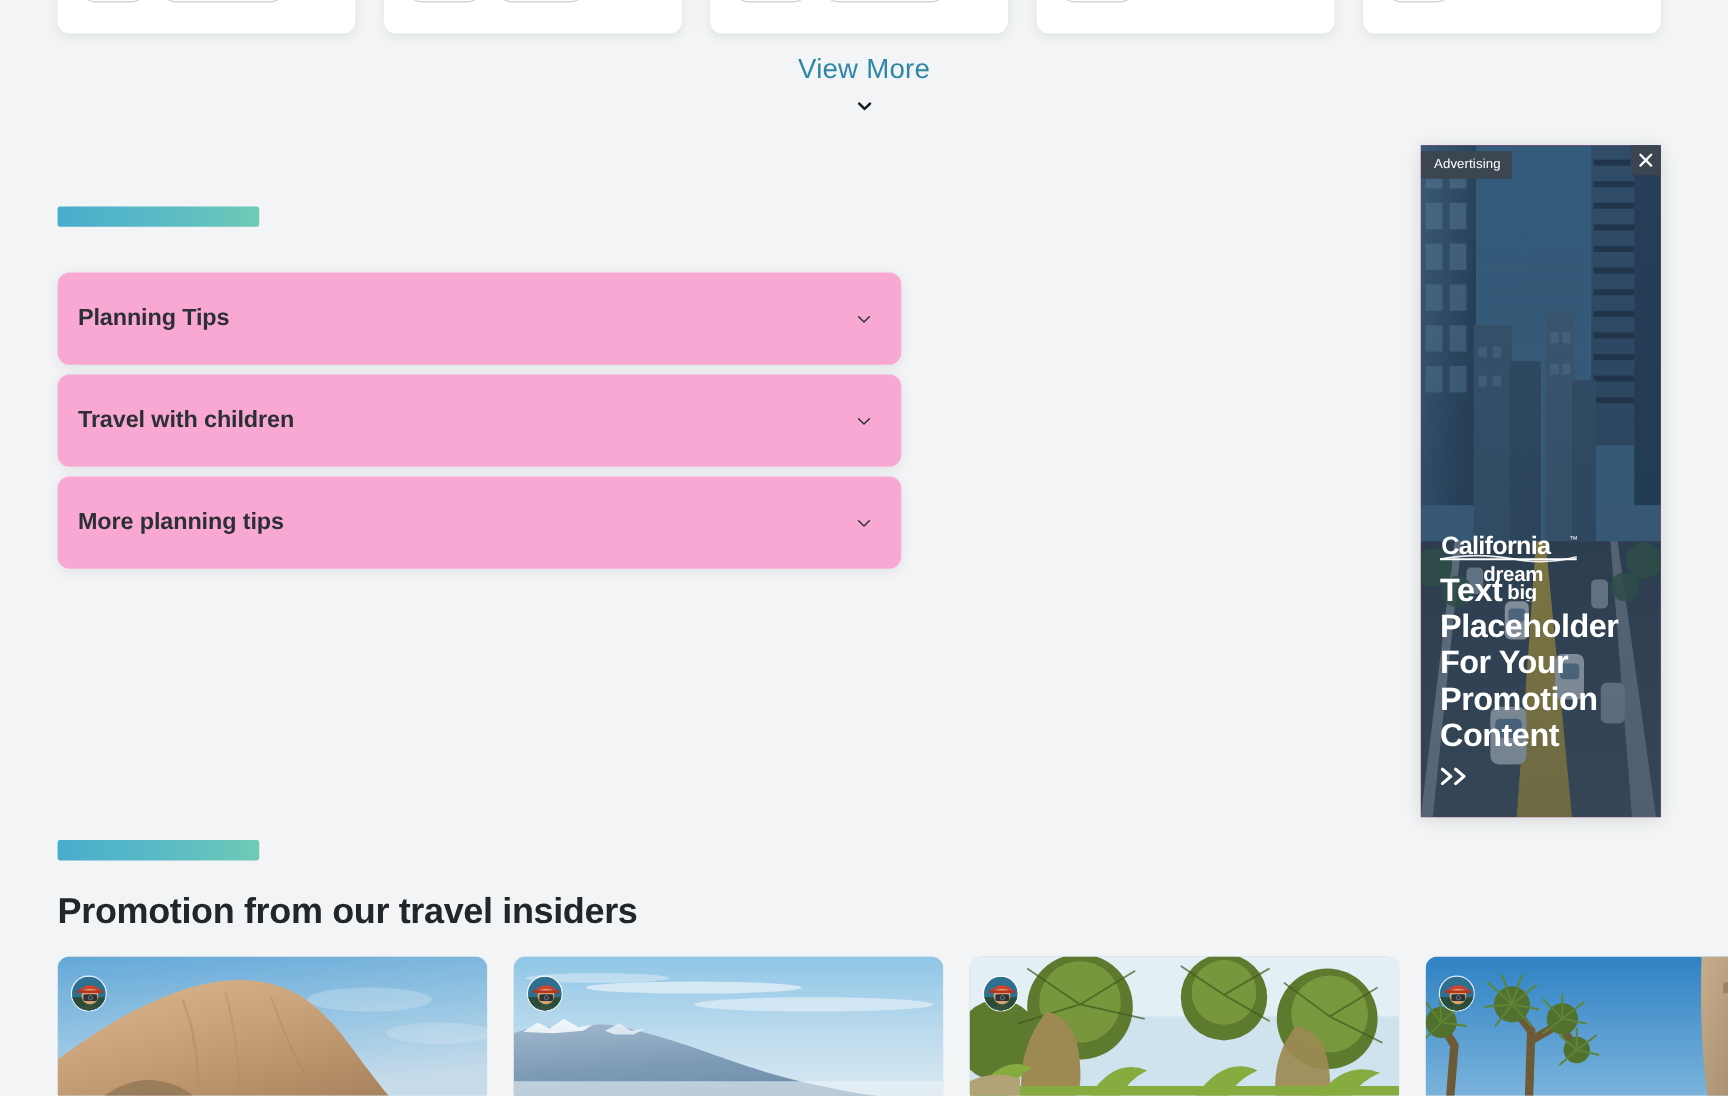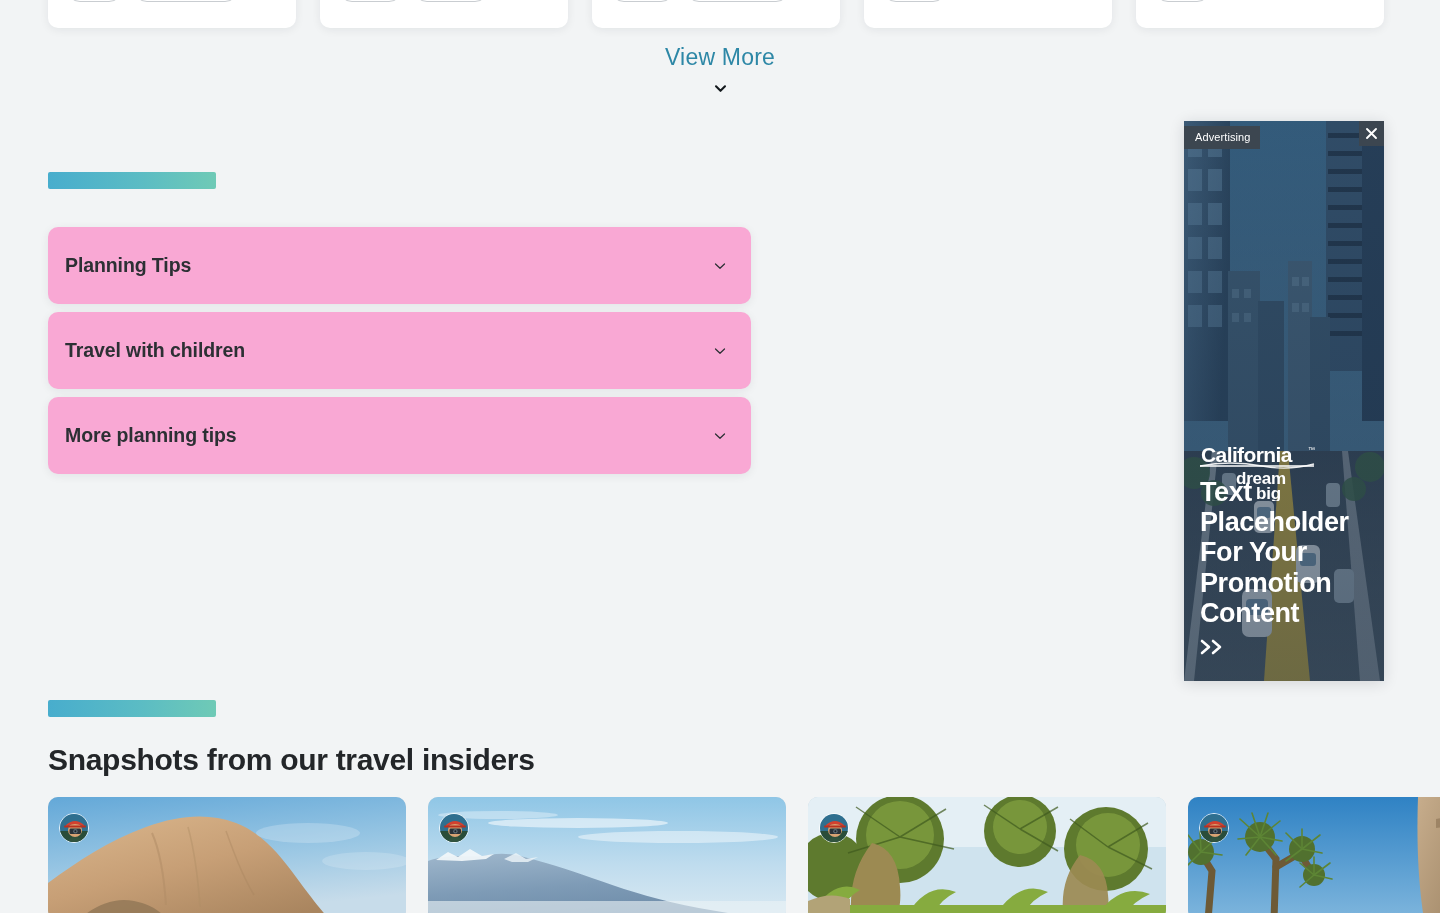--- a/index.html
+++ b/index.html
@@ -342,21 +342,21 @@
             <path d="M2.5 5 L7 9.3 L11.5 5" fill="none" stroke="#2c3034" stroke-width="1.25" stroke-linecap="round" stroke-linejoin="round"></path>
           </svg>
         </span>
       </div>
 
     </div>
   </div>
 
   <div id="snapshots-section">
     <div class="accent-bar"></div>
-    <h2 class="section-title">Snapshots from our travel insiders</h2>
+    <h2 class="section-title">Promotion from our travel insiders</h2>
 
     <div class="snap-row">
 
       <div class="snap-card s1">
         <div class="snap-photo">
           <svg width="358" height="123" viewBox="0 0 358 123" preserveAspectRatio="none">
             <defs>
               <linearGradient id="sky1" x1="0" y1="0" x2="0.3" y2="1">
                 <stop offset="0" stop-color="#63a8d8"></stop>
                   <stop offset="0.6" stop-color="#9cc8e4"></stop>

